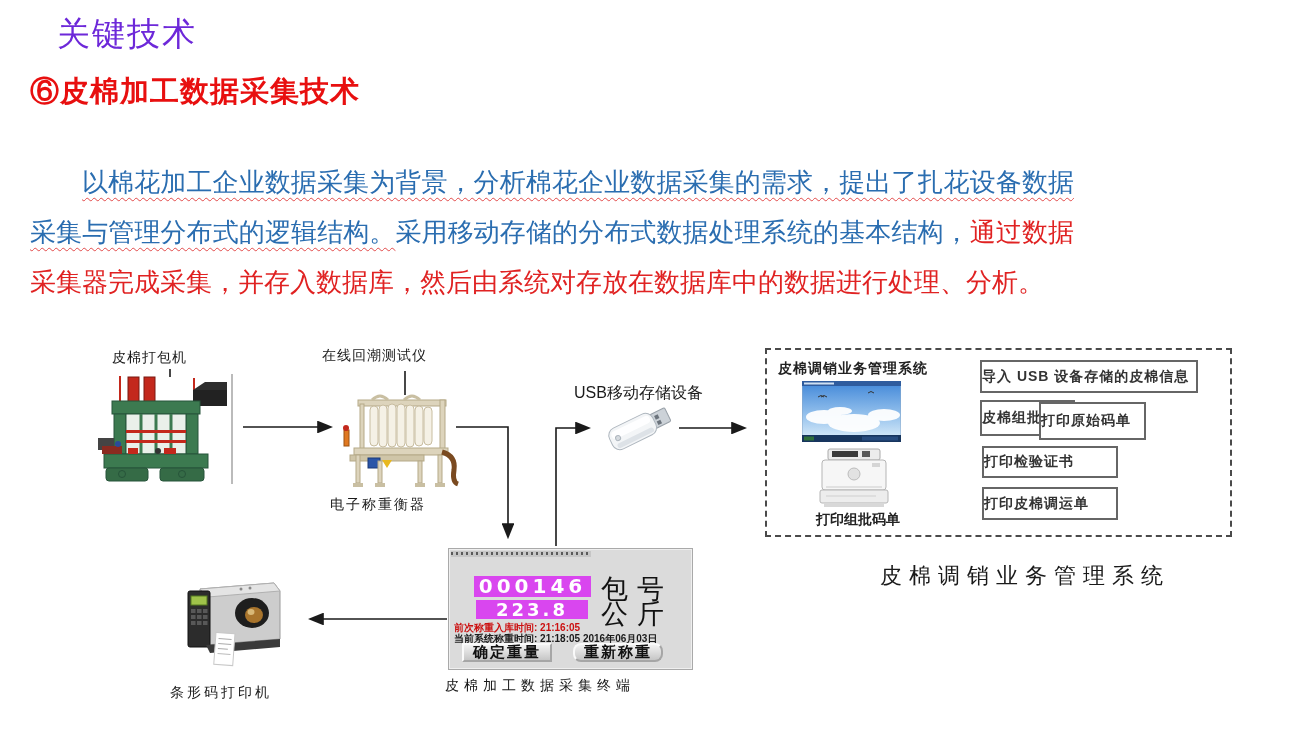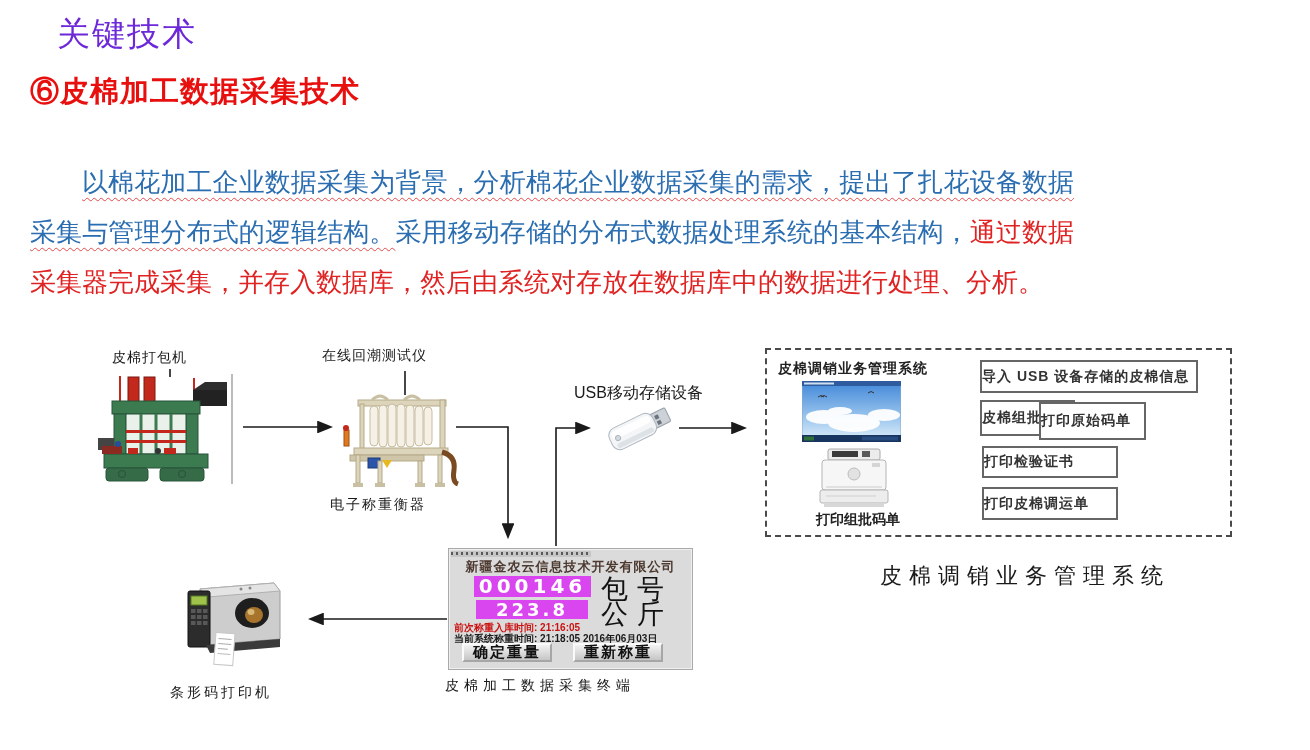--- a/index.html
+++ b/index.html
@@ -45,21 +45,21 @@
              font-family:"Liberation Serif","DejaVu Serif",serif;}
   .term-unit1{left:152px;top:22px;}
   .term-unit2{left:152px;top:47px;}
   .term-line-red{position:absolute;left:5px;top:72px;font-size:10px;font-weight:bold;color:#cc1111;white-space:nowrap;}
   .term-line-black{position:absolute;left:5px;top:83px;font-size:10px;font-weight:bold;color:#1a1a1a;white-space:nowrap;}
   .term-btn{position:absolute;top:94px;height:19px;background:linear-gradient(#f2f2f2,#c6c6c6);
             border:2px outset #fafafa;box-sizing:border-box;display:flex;align-items:center;justify-content:center;
             font-size:15px;font-weight:bold;color:#111;letter-spacing:2px;
             font-family:"Liberation Serif","DejaVu Serif",serif;}
   .term-btn1{left:13px;width:90px;}
-  .term-btn2{left:124px;width:90px;}
+  .term-btn2{left:124px;width:90px;border-radius:8px;}
 
   svg{display:block;}
 </style>
 </head>
 <body>
 
 <div class="abs slide-title">关键技术</div>
 <div class="abs slide-heading">⑥皮棉加工数据采集技术</div>
 
 <div class="abs para"><span class="t-blue-wavy">以棉花加工企业数据采集为背景，分析棉花企业数据采集的需求，提出了扎花设备数据采集与管理分布式的逻辑结构。</span><span class="t-blue">采用移动存储的分布式数据处理系统的基本结构，</span><span class="t-red">通过数据采集器完成采集，并存入数据库，然后由系统对存放在数据库中的数据进行处理、分析。</span></div>
@@ -246,21 +246,20 @@
     <line x1="38" y1="64" x2="51" y2="64" stroke="#aaa"></line>
     <line x1="38" y1="69" x2="51" y2="69" stroke="#aaa"></line>
     <line x1="38" y1="74" x2="48" y2="74" stroke="#aaa"></line>
     <line x1="38" y1="79" x2="51" y2="79" stroke="#bbb"></line>
   </g>
 </svg>
 <div class="abs dlabel" style="left:170px;top:684px;letter-spacing:3px;">条形码打印机</div>
 
 <div class="abs terminal">
   <div class="term-menubar"></div>
-  <div class="term-company">新疆金农云信息技术开发有限公司</div>
   <div class="term-display term-disp1">000146</div>
   <div class="term-unit term-unit1">包号</div>
   <div class="term-display term-disp2">223.8</div>
   <div class="term-unit term-unit2">公斤</div>
   <div class="term-line-red">前次称重入库时间: 21:16:05</div>
   <div class="term-line-black">当前系统称重时间: 21:18:05  2016年06月03日</div>
   <div class="term-btn term-btn1">确定重量</div>
   <div class="term-btn term-btn2">重新称重</div>
 </div>
 <div class="abs dlabel" style="left:445px;top:677px;letter-spacing:5px;">皮棉加工数据采集终端</div>

